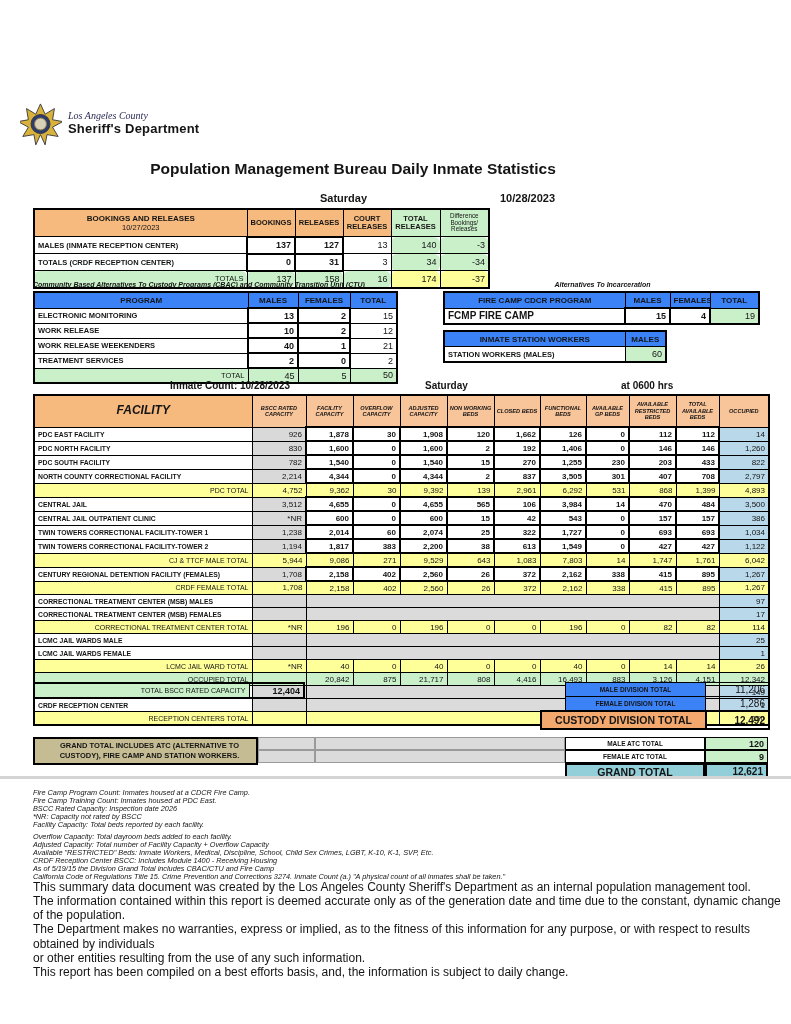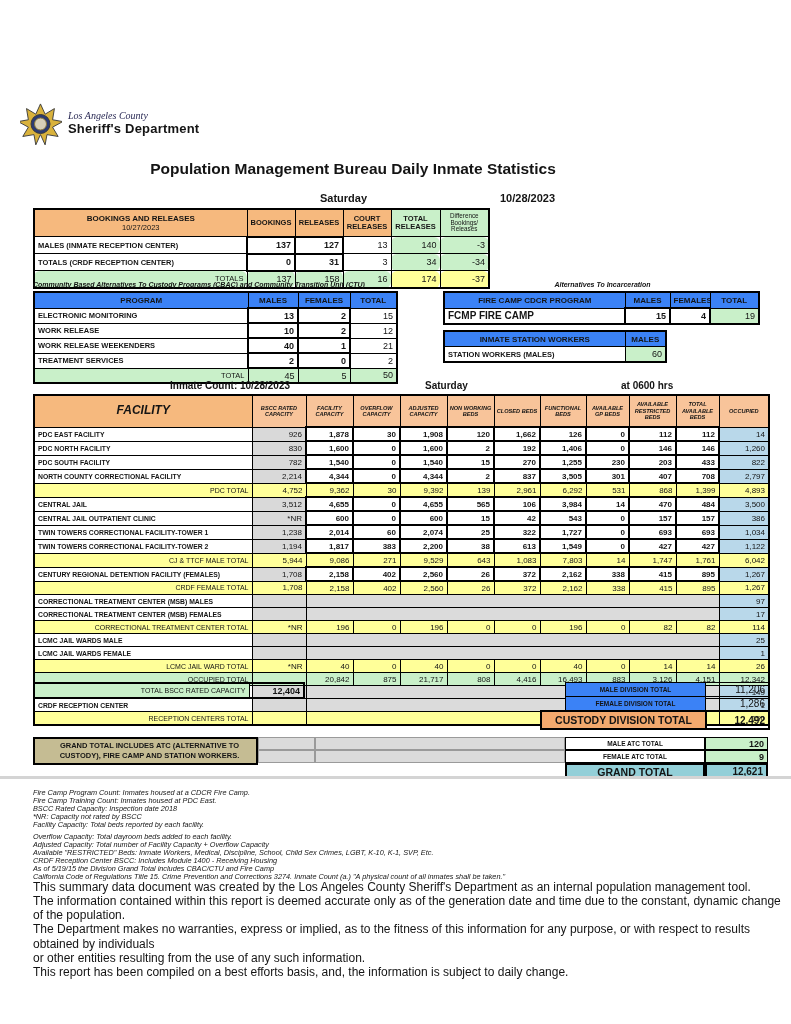--- a/index.html
+++ b/index.html
@@ -602,21 +602,21 @@
   <div class="g-val" style="grid-row:2;grid-column:5;">9</div>
   <div class="g-total-l" style="grid-row:3;">GRAND TOTAL</div>
   <div class="g-total-v" style="grid-row:3;">12,621</div>
 </div>
 
 <div class="sep-line"></div>
 
 <div class="footnotes">
     <div>Fire Camp Program Count: Inmates housed at a CDCR Fire Camp.</div>
     <div>Fire Camp Training Count: Inmates housed at PDC East.</div>
-    <div>BSCC Rated Capacity: Inspection date 2018</div>
+    <div>BSCC Rated Capacity: Inspection date 2026</div>
     <div>*NR: Capacity not rated by BSCC</div>
     <div>Facility Capacity: Total beds reported by each facility.</div>
     <div class="gap"></div>
     <div>Overflow Capacity: Total dayroom beds added to each facility.</div>
     <div>Adjusted Capacity: Total number of Facility Capacity + Overflow Capacity</div>
     <div>Available "RESTRICTED" Beds: Inmate Workers, Medical, Discipline, School, Child Sex Crimes,  LGBT, K-10, K-1, SVP, Etc.</div>
     <div>CRDF Reception Center BSCC: Includes Module 1400 - Receiving Housing</div>
     <div>As of 5/19/15 the Division Grand Total includes CBAC/CTU and Fire Camp</div>
     <div>California Code of Regulations Title 15. Crime Prevention and Corrections 3274. Inmate Count (a.) "A physical count of all inmates shall be taken."</div>
   </div>

